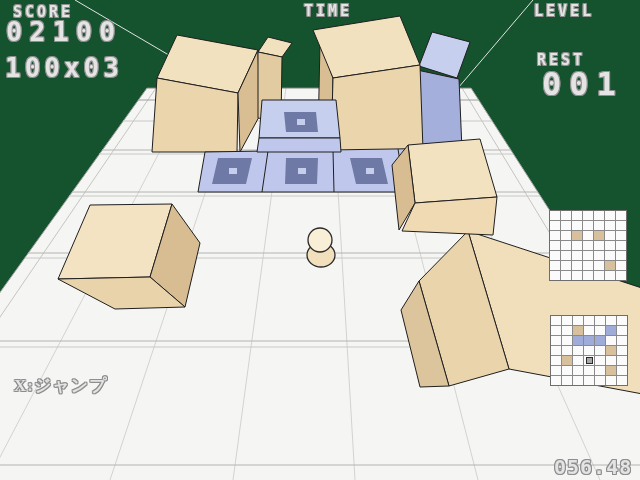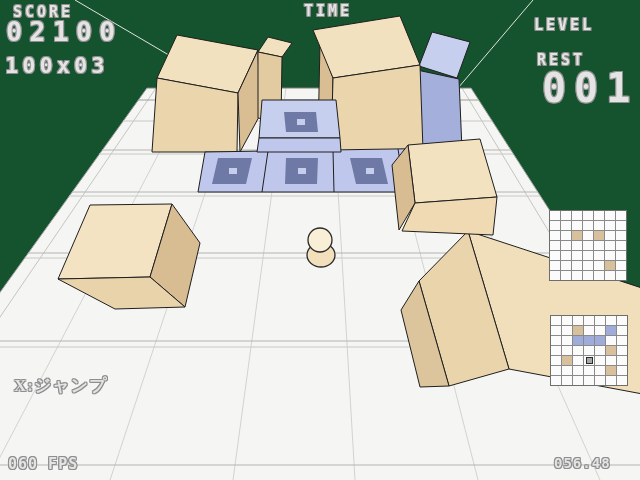--- a/index.html
+++ b/index.html
@@ -15,31 +15,31 @@
     position:absolute;color:#e4e4e4;font-weight:bold;white-space:pre;
     text-shadow:
       -1px -1px 0 #8e8e8e, 1px -1px 0 #8e8e8e,
       -1px  1px 0 #8e8e8e, 1px  1px 0 #8e8e8e,
       -1px  0   0 #8e8e8e, 1px  0   0 #8e8e8e,
        0   -1px 0 #8e8e8e, 0    1px 0 #8e8e8e;
   }
   .lbl{font-size:15px;letter-spacing:3px;}
   #score-value{left:6px;top:16px;font-size:27px;letter-spacing:7px;}
   #score-label{left:13px;top:3px;}
-  #score-sub{left:5px;top:53px;font-size:22px;letter-spacing:4px;}
+  #score-sub{left:5px;top:53px;font-size:26px;letter-spacing:4px;}
   #time-label{left:304px;top:2px;}
   #time-value{left:250px;top:10px;font-size:46px;letter-spacing:11px;}
-  #level-label{left:534px;top:16px;}
+  #level-label{left:534px;top:2px;}
   #level-value{left:539px;top:17px;font-size:32px;letter-spacing:8px;}
   #rest-label{left:537px;top:51px;}
-  #rest-value{left:542px;top:65px;font-size:40px;letter-spacing:8px;}
+  #rest-value{left:542px;top:65px;font-size:32px;letter-spacing:8px;}
   #hint{left:14px;top:374px;font-size:17px;letter-spacing:1px;
         font-family:Liberation Serif, serif;}
   #fps{left:8px;top:455px;font-size:15px;letter-spacing:1px;}
-  #timer-detail{left:554px;top:455px;font-size:14px;letter-spacing:1px;}
+  #timer-detail{left:554px;top:455px;font-size:20px;letter-spacing:1px;}
   
   .minimap{
     position:absolute;display:grid;gap:1px;background:#8a8a8a;
     border:1px solid #6e6e6e;
     grid-template-columns:repeat(7,10px);grid-template-rows:repeat(7,9px);
   }
   #minimap-upper{left:549px;top:210px;}
   #minimap-lower{left:550px;top:315px;}
   .mcell{background:#fbfbfb;position:relative;}
   .mcell.tan{background:#d9c09c;}
@@ -273,15 +273,14 @@
   <div class="hud" id="score-sub">100x03</div>
 
   <div class="hud lbl" id="time-label">TIME</div>
 
   <div class="hud lbl" id="level-label">LEVEL</div>
 
   <div class="hud lbl" id="rest-label">REST</div>
   <div class="hud" id="rest-value">001</div>
 
   <div class="hud" id="hint">X:ジャンプ</div>
-  <div class="hud" id="fps">060 FPS</div>
   <div class="hud" id="timer-detail">056.48</div>
 </div>
 
 </body></html>

